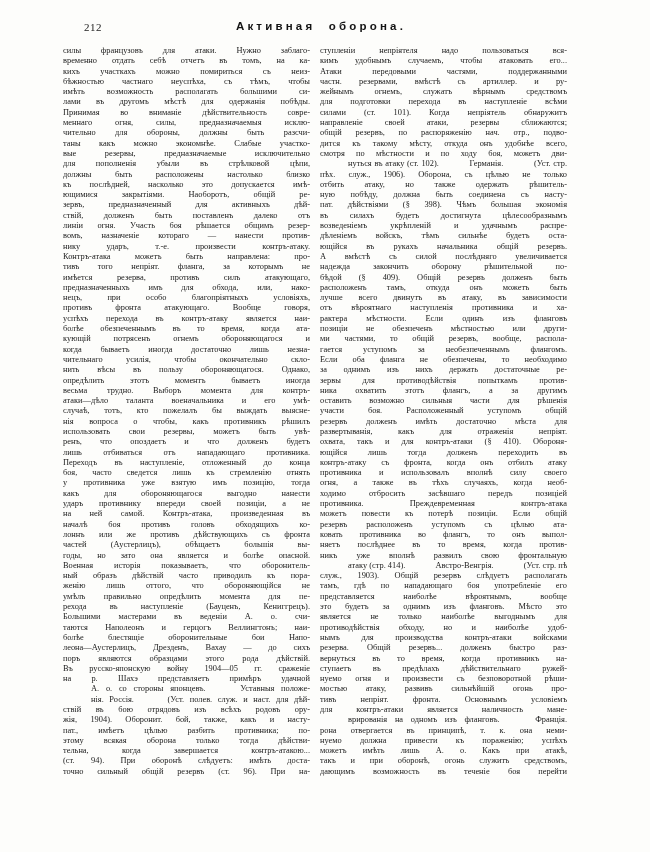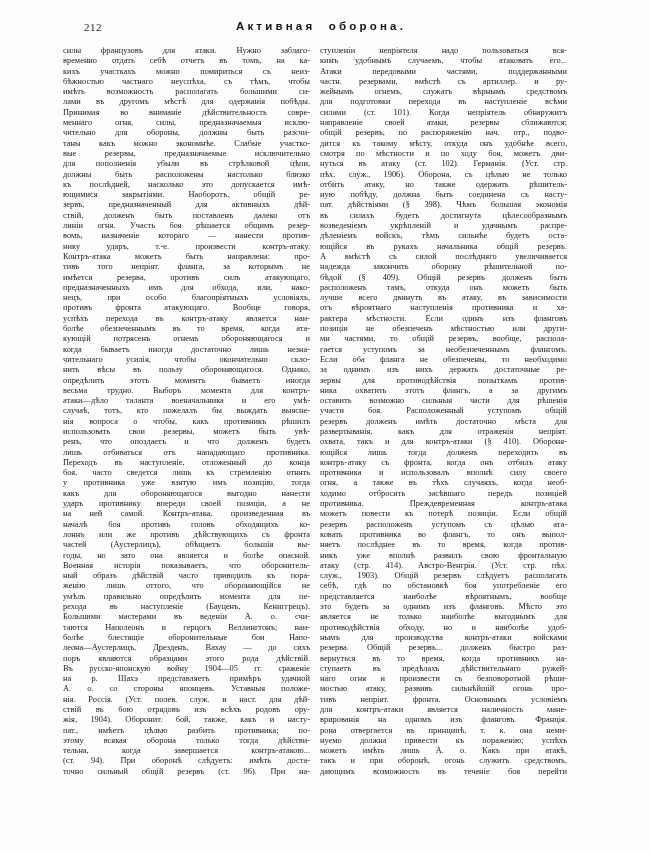--- a/index.html
+++ b/index.html
@@ -59,21 +59,21 @@
     font-family: "Liberation Serif", "DejaVu Serif", serif;
     font-size: 8.4px;
     line-height: 10.31px;
     height: 10.31px;
     overflow: hidden;
     color: #1a1a1a;
     text-align: justify;
     text-align-last: justify;
     white-space: nowrap;
   }
-  .tl span { white-space: nowrap; }
+  .tl span { white-space: nowrap; margin-left: 28px; }
   .it { }
 </style>
 </head>
 <body>
 
 <div class="page">
   <div class="header">
     <span class="pnum">212</span>
     <span class="ptitle">Активная оборона.</span>
   </div>
@@ -197,30 +197,30 @@
         <div class="tl">огня, а также въ тѣхъ случаяхъ, когда необ-</div>
         <div class="tl">ходимо отбросить засѣвшаго передъ позиціей</div>
         <div class="tl">противника. Преждевременная контръ-атака</div>
         <div class="tl">можетъ повести къ потерѣ позиціи. Если общій</div>
         <div class="tl">резервъ расположенъ уступомъ съ цѣлью ата-</div>
         <div class="tl">ковать противника во флангъ, то онъ выпол-</div>
         <div class="tl">няетъ послѣднее въ то время, когда против-</div>
         <div class="tl">никъ уже вполнѣ развилъ свою фронтальную</div>
         <div class="tl"><span>атаку (стр. 414). </span><span class="it">Австро-Венгрія.</span><span> (Уст. стр. пѣх.</span></div>
         <div class="tl">служ., 1903). Общій резервъ слѣдуетъ располагать</div>
-        <div class="tl">себѣ, гдѣ по обстановкѣ боя употребленіе его</div>
+        <div class="tl">тамъ, гдѣ по нападающаго боя употребленіе его</div>
         <div class="tl">представляется наиболѣе вѣроятнымъ, вообще</div>
         <div class="tl">это будетъ за однимъ изъ фланговъ. Мѣсто это</div>
         <div class="tl">является не только наиболѣе выгоднымъ для</div>
         <div class="tl">противодѣйствія обходу, но и наиболѣе удоб-</div>
         <div class="tl">нымъ для производства контръ-атаки войсками</div>
         <div class="tl">резерва. Общій резервъ... долженъ быстро раз-</div>
         <div class="tl">вернуться въ то время, когда противникъ на-</div>
         <div class="tl">ступаетъ въ предѣлахъ дѣйствительнаго ружей-</div>
-        <div class="tl">наго огня и произвести съ безповоротной рѣши-</div>
+        <div class="tl">нуемо огня и произвести съ безповоротной рѣши-</div>
         <div class="tl">мостью атаку, развивъ сильнѣйшій огонь про-</div>
         <div class="tl">тивъ непріят. фронта. Основнымъ условіемъ</div>
         <div class="tl">для контръ-атаки является наличность мане-</div>
         <div class="tl"><span>врированія на одномъ изъ фланговъ. </span><span class="it">Франція.</span></div>
         <div class="tl">рона отвергается въ принципѣ, т. к. она неми-</div>
         <div class="tl">нуемо должна привести къ пораженію; успѣхъ</div>
         <div class="tl">можетъ имѣть лишь А. о. Какъ при атакѣ,</div>
         <div class="tl">такъ и при оборонѣ, огонь служитъ средствомъ,</div>
         <div class="tl">дающимъ возможность въ теченіе боя перейти</div>
       </div>

